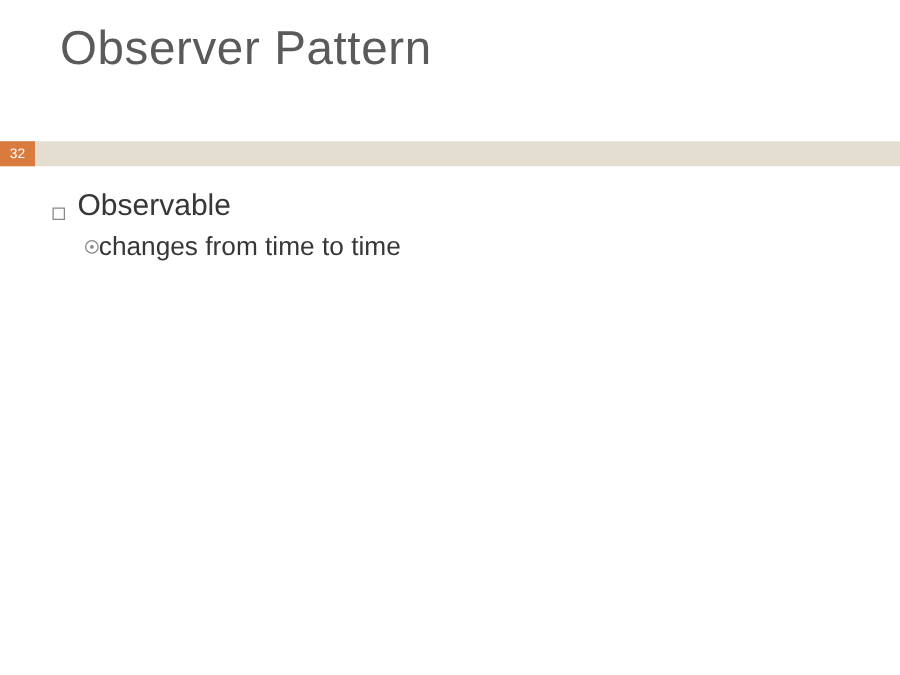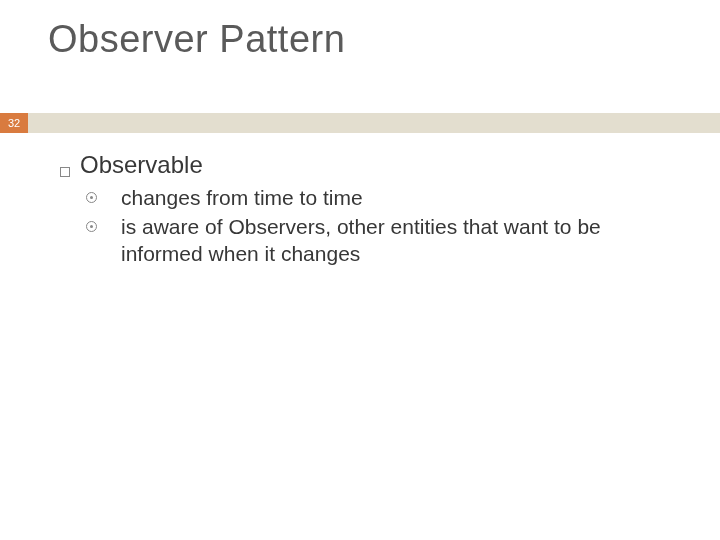--- a/index.html
+++ b/index.html
@@ -1,27 +1,27 @@
 <!DOCTYPE html>
 <html><head>
 <meta charset="utf-8">
 <style>
   * { margin: 0; padding: 0; box-sizing: border-box; }
   html, body { width: 720px; height: 540px; background: #fff; font-family: Arial, Helvetica, sans-serif; color: #333; }
   .slide { width: 720px; height: 540px; position: relative; border-radius: 23px; }
   .title { font-size: 38px; font-weight: 400; color: #5a5a5a; padding: 18px 0 12px 48px; letter-spacing: 0.5px; }
   .bar { width: 100%; height: 20px; background: #e3decf; display: flex; align-items: stretch; margin-top: 40px; }
   .page-chip { width: 28px; height: 20px; background: #d97b3f; color: #fff; font-size: 11px; display: flex; align-items: center; justify-content: center; }
-  .content { padding: 18px 40px 0 60px; }
+  .content { padding: 18px 40px 0 42px; }
   .lvl1 { margin-bottom: 12px; }
   .lvl1-head { display: flex; align-items: baseline; gap: 10px; margin-bottom: 6px; }
   .sq { width: 10px; height: 10px; border: 1.5px solid #888; display: inline-block; flex-shrink: 0; position: relative; top: 4px; }
   .lvl1-text { font-size: 24px; color: #373737; }
   .subs { padding-left: 26px; }
-  .lvl2 { display: flex; align-items: flex-start; gap: 24px; margin-bottom: 2px; }
+  .lvl2 { display: flex; align-items: flex-start; gap: 0; margin-bottom: 2px; }
   .dot { width: 11px; height: 11px; border: 1.5px solid #888; border-radius: 50%; display: inline-flex; align-items: center; justify-content: center; flex-shrink: 0; margin-top: 7px; }
   .dot::after { content: ""; width: 3px; height: 3px; background: #888; border-radius: 50%; }
   .lvl2-text { font-size: 21px; color: #373737; line-height: 1.28; }
 </style>
 </head>
 <body>
 
 <div class="slide">
 
   <div class="title">Observer Pattern</div>
@@ -35,24 +35,20 @@
     <div class="lvl1">
       <div class="lvl1-head">
         <span class="sq"></span>
         <span class="lvl1-text">Observable</span>
       </div>
       <div class="subs">
         <div class="lvl2">
           <span class="dot"></span>
           <span class="lvl2-text">changes from time to time</span>
         </div>
-        <div class="lvl2">
-          <span class="dot"></span>
-          <span class="lvl2-text">is aware of Observers, other entities that want to be informed when it changes</span>
-        </div>
       </div>
     </div>
 
     <div class="lvl1">
     </div>
 
   </div>
 </div>
 
 </body></html>

